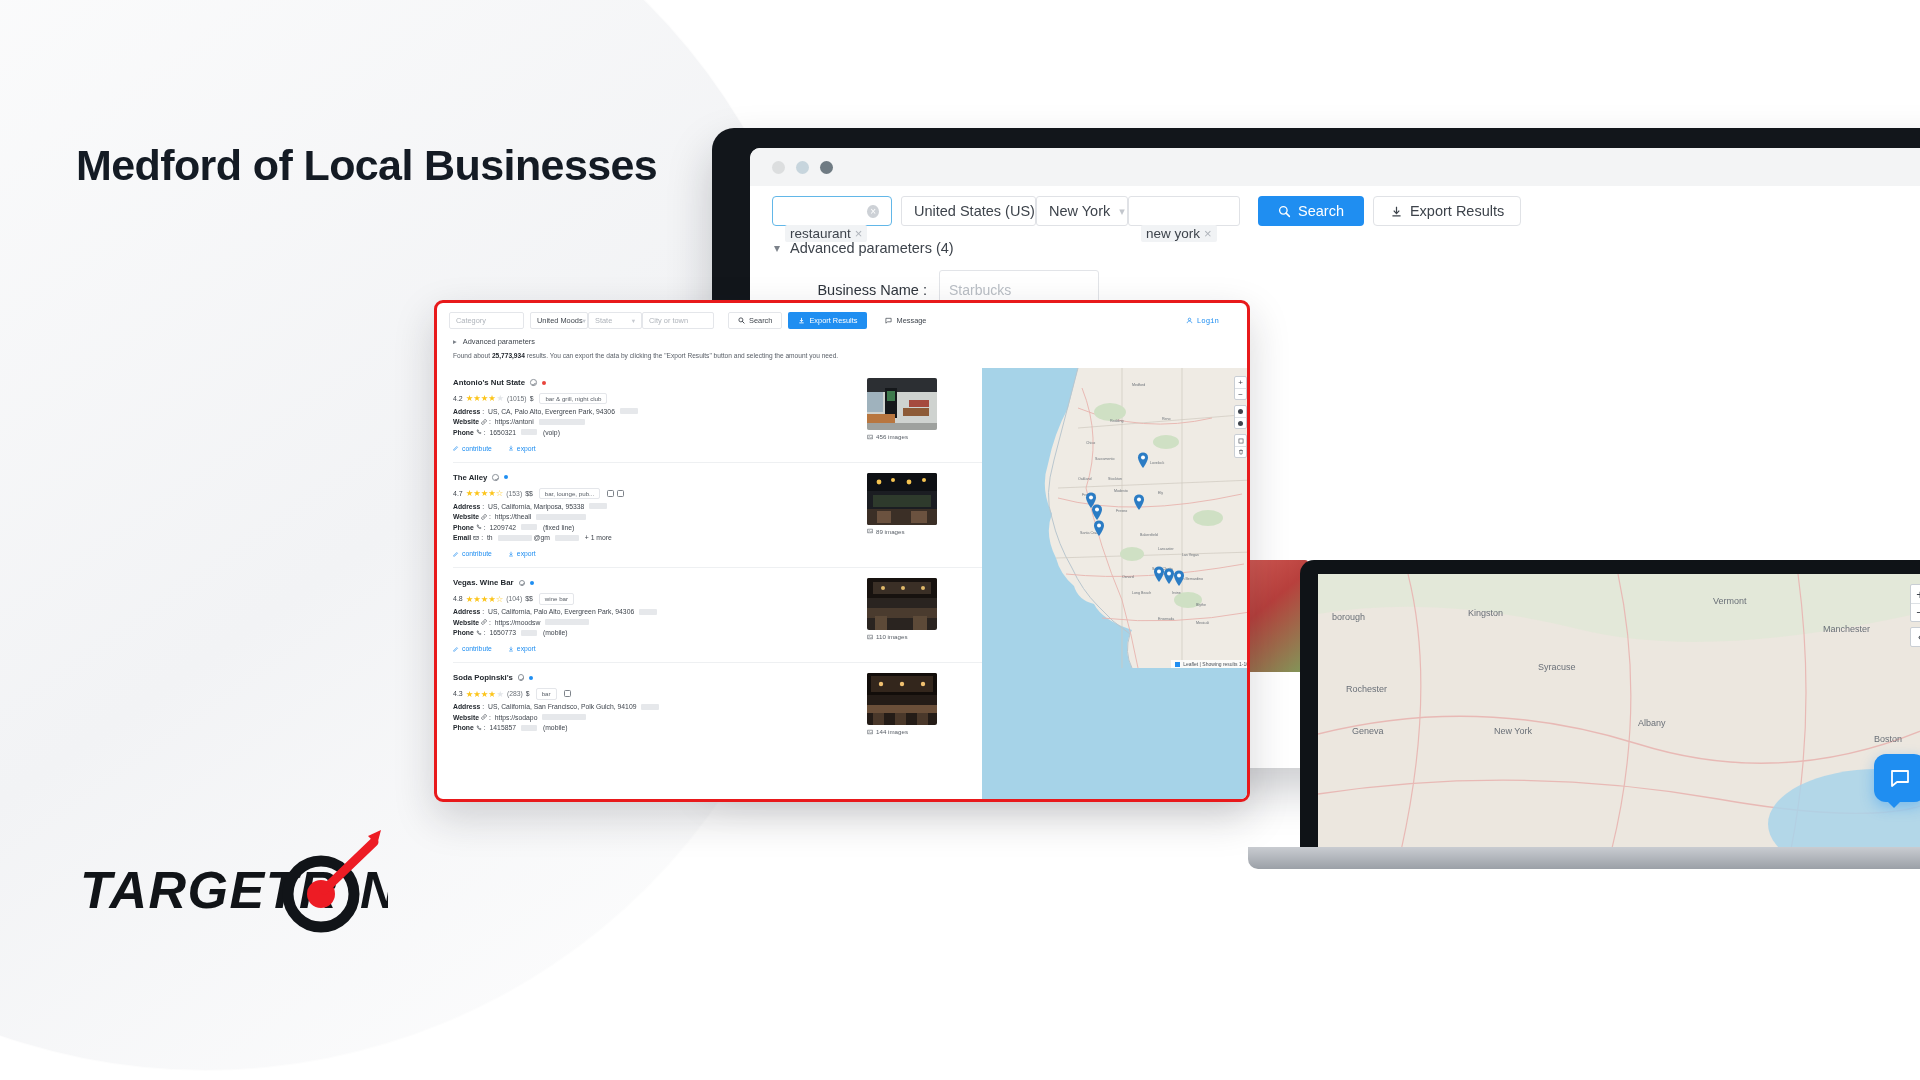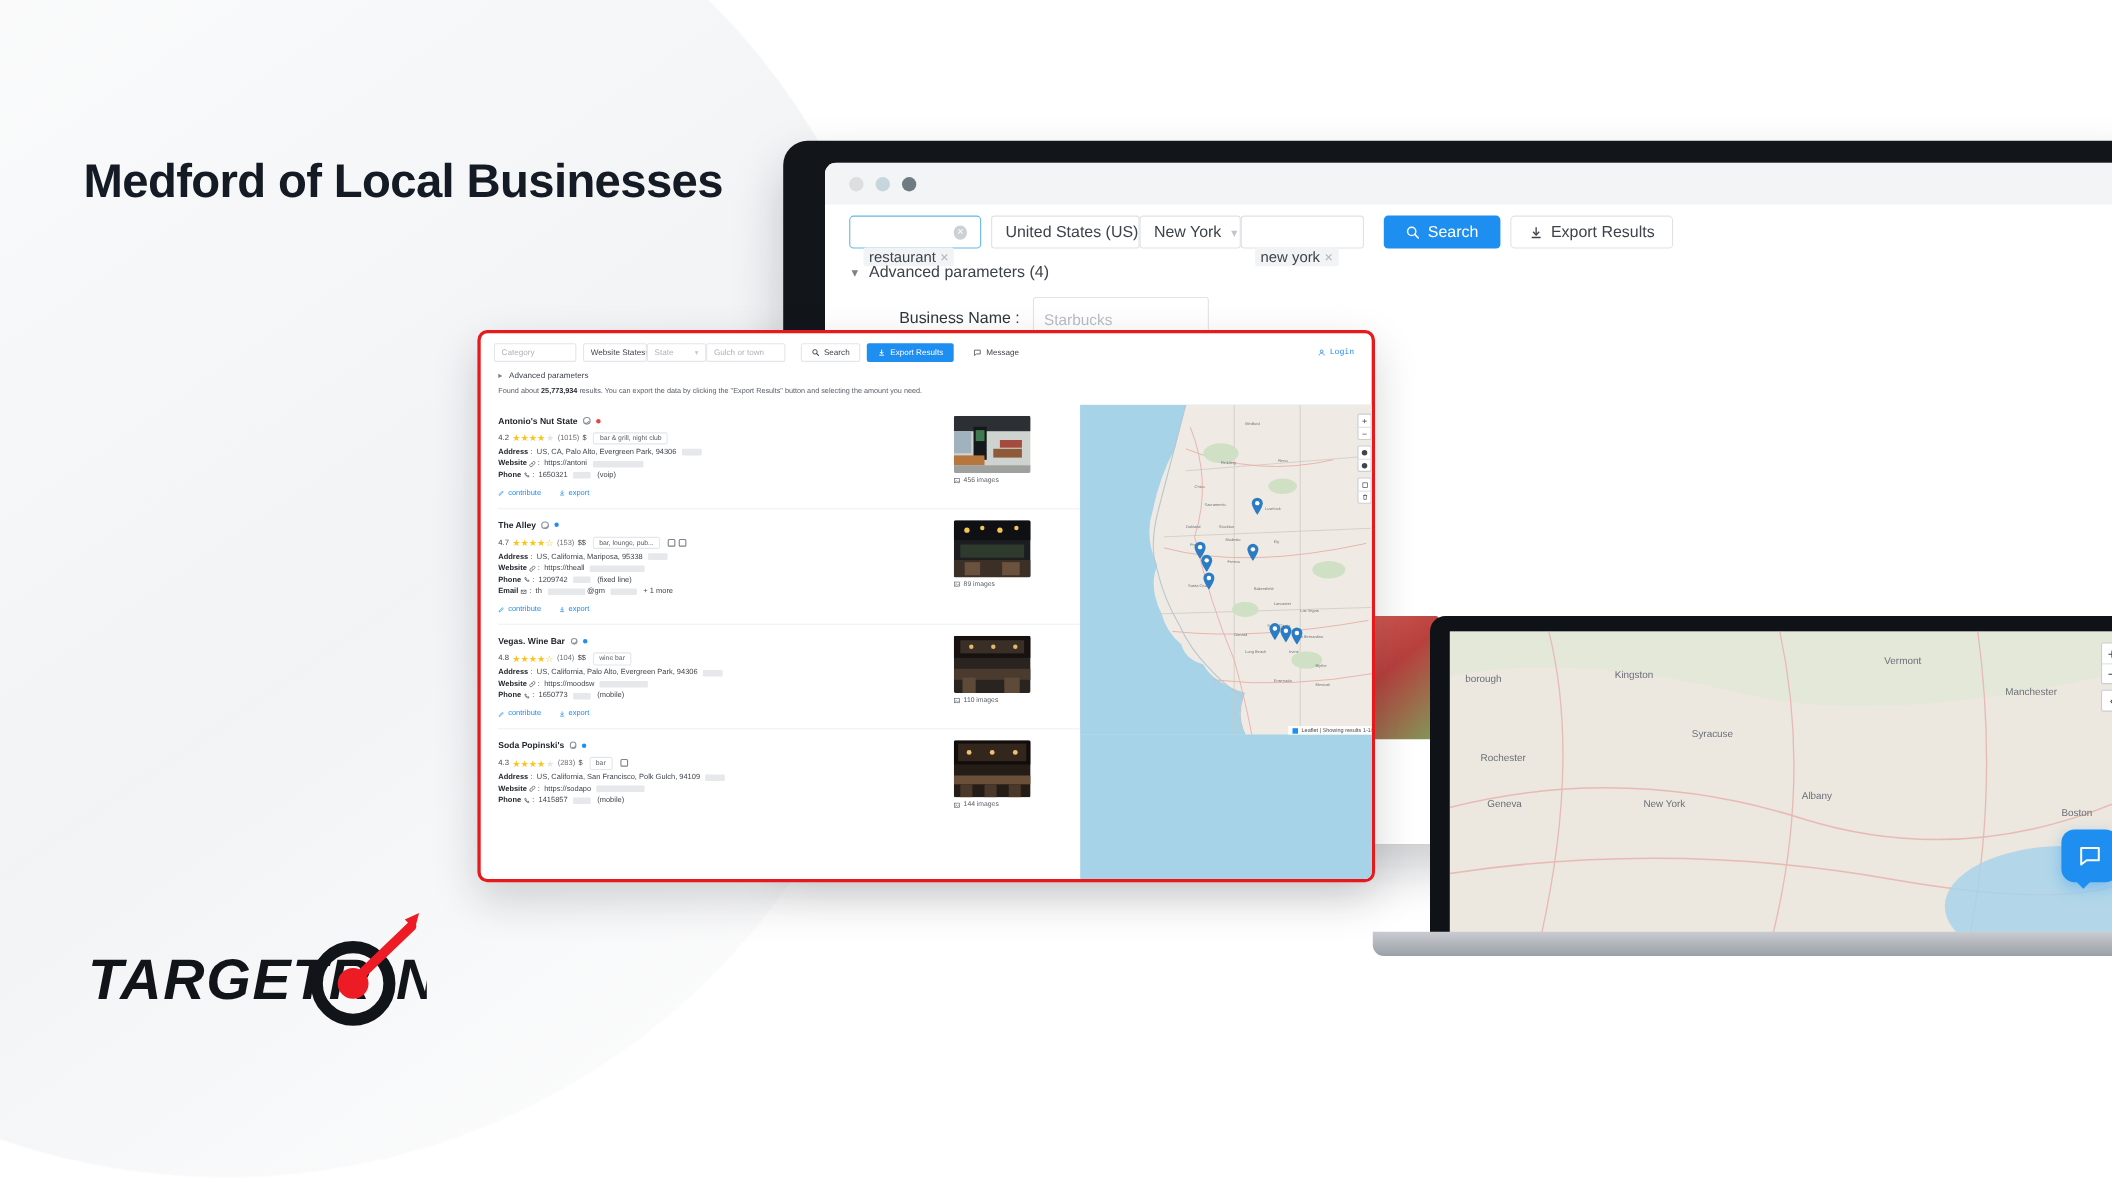--- a/index.html
+++ b/index.html
@@ -59,21 +59,21 @@
   .lap2-base{position:absolute;left:-52px;top:287px;width:700px;height:22px;
     background:linear-gradient(180deg,#c9ccd1,#9ba0a7);border-radius:0 0 10px 10px;}
   .photo-strip{position:absolute;left:1222px;top:560px;width:86px;height:112px;
     background:linear-gradient(140deg,#d8615a,#b8403d 45%,#7f9a5a 100%);border-radius:3px;}
 
   
   .panel{position:absolute;left:434px;top:300px;width:816px;height:502px;
     background:#fff;border:3px solid #e8191b;border-radius:9px;overflow:hidden;
     box-shadow:0 16px 40px rgba(25,30,40,.18);}
 
-  .pnl-toolbar{display:flex;align-items:center;padding:9px 12px 0 12px;gap:0;}
+  .pnl-toolbar{display:flex;align-items:center;padding:9px 24px 0 12px;gap:0;}
   .f{height:17px;border:1px solid #e4e6ea;background:#fff;display:flex;align-items:center;
     padding:0 6px;font-size:7.4px;color:#aeb3ba;white-space:nowrap;border-radius:2px;}
   .f.cat{width:75px;}
   .f.country{width:58px;color:#3f454d;justify-content:space-between;}
   .f.state{width:54px;justify-content:space-between;}
   .f.city{width:72px;}
   .f .cv{font-size:6.6px;color:#c6cad0;}
   .btn-search{height:17px;border:1px solid #e4e6ea;border-radius:2px;background:#fff;display:flex;align-items:center;
     gap:4px;padding:0 9px;font-size:7.4px;color:#3f454d;margin-left:14px;}
   .btn-export{height:17px;border-radius:2px;background:#1f8ef1;display:flex;align-items:center;
@@ -262,28 +262,28 @@
     </div>
   </div>
   <div class="lap2-base"></div>
 </div>
 
 <div class="panel">
 
   <div class="pnl-toolbar">
     <div class="f cat">Category</div>
     <div class="f country" style="margin-left:6px;">
-      <span>Website States</span>
+      <span>United Moods</span>
         <span class="cv">▾</span>
     </div>
     <div class="f state">
       <span>State</span>
         <span class="cv">▾</span>
     </div>
-    <div class="f city">Gulch or town</div>
+    <div class="f city">City or town</div>
     <div class="btn-search">
       <svg width="7" height="7" viewBox="0 0 16 16">
           <circle cx="6.6" cy="6.6" r="4.6" fill="none" stroke="#3f454d" stroke-width="2"></circle>
           <line x1="10" y1="10" x2="14" y2="14" stroke="#3f454d" stroke-width="2.2" stroke-linecap="round"></line>
         </svg>
       <span>Search</span>
     </div>
     <div class="btn-export">
       <svg width="7" height="7" viewBox="0 0 16 16">
           <line x1="8" y1="2" x2="8" y2="10" stroke="#fff" stroke-width="2"></line>

